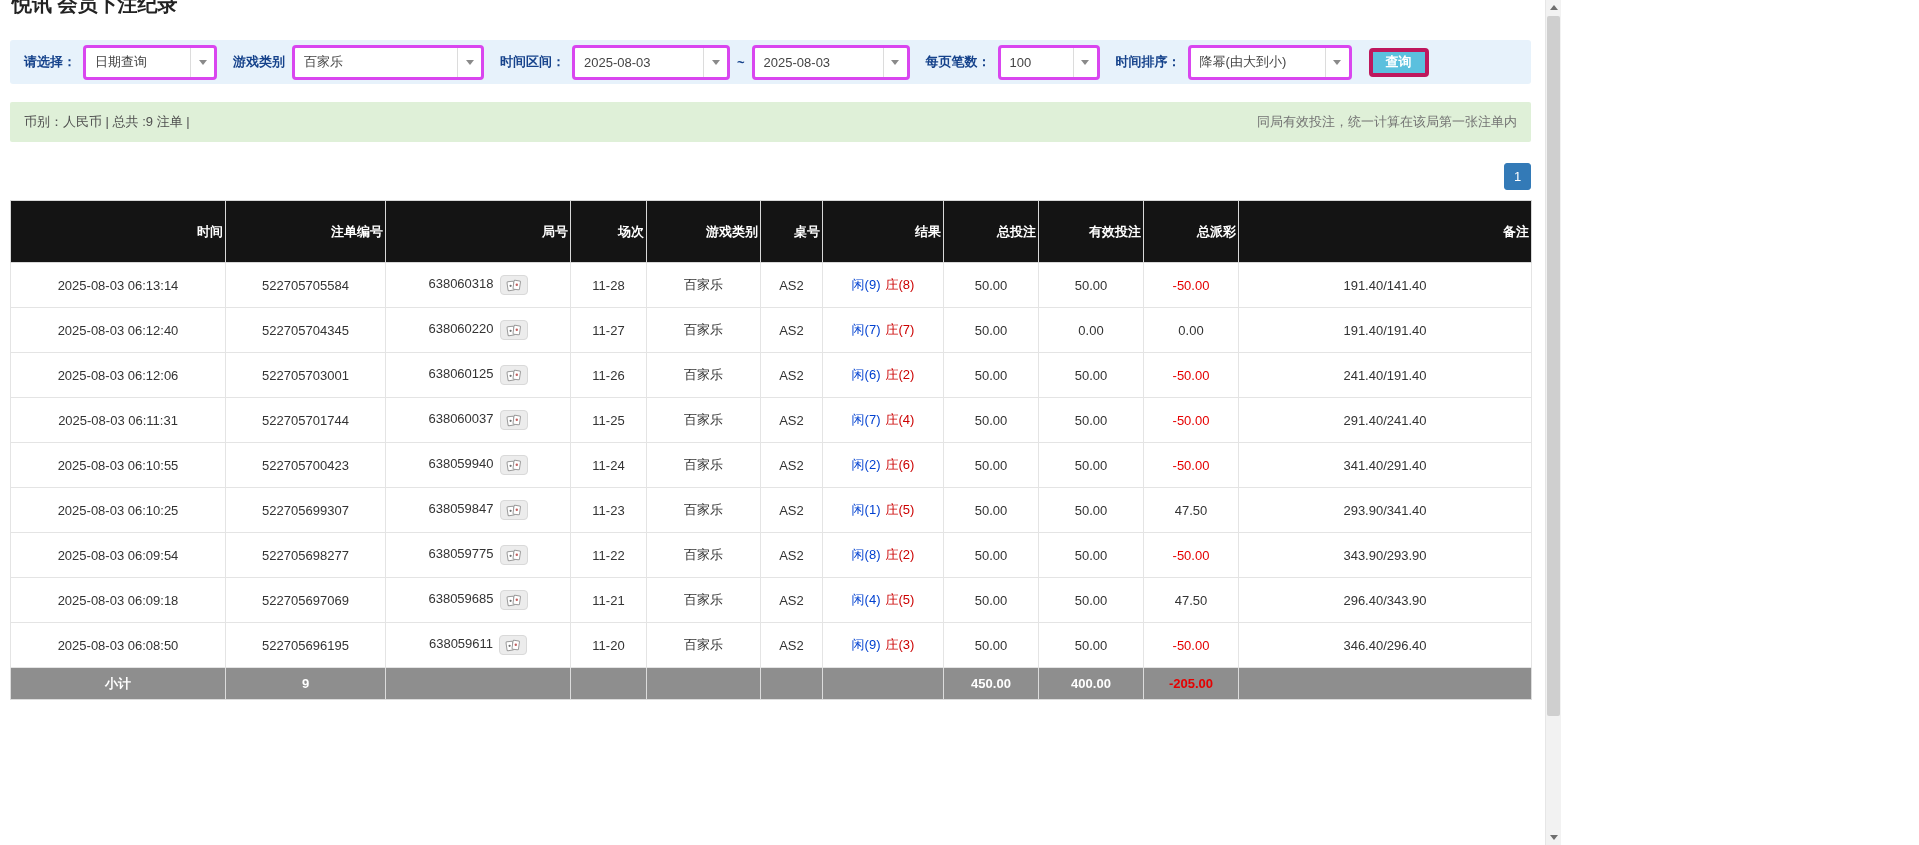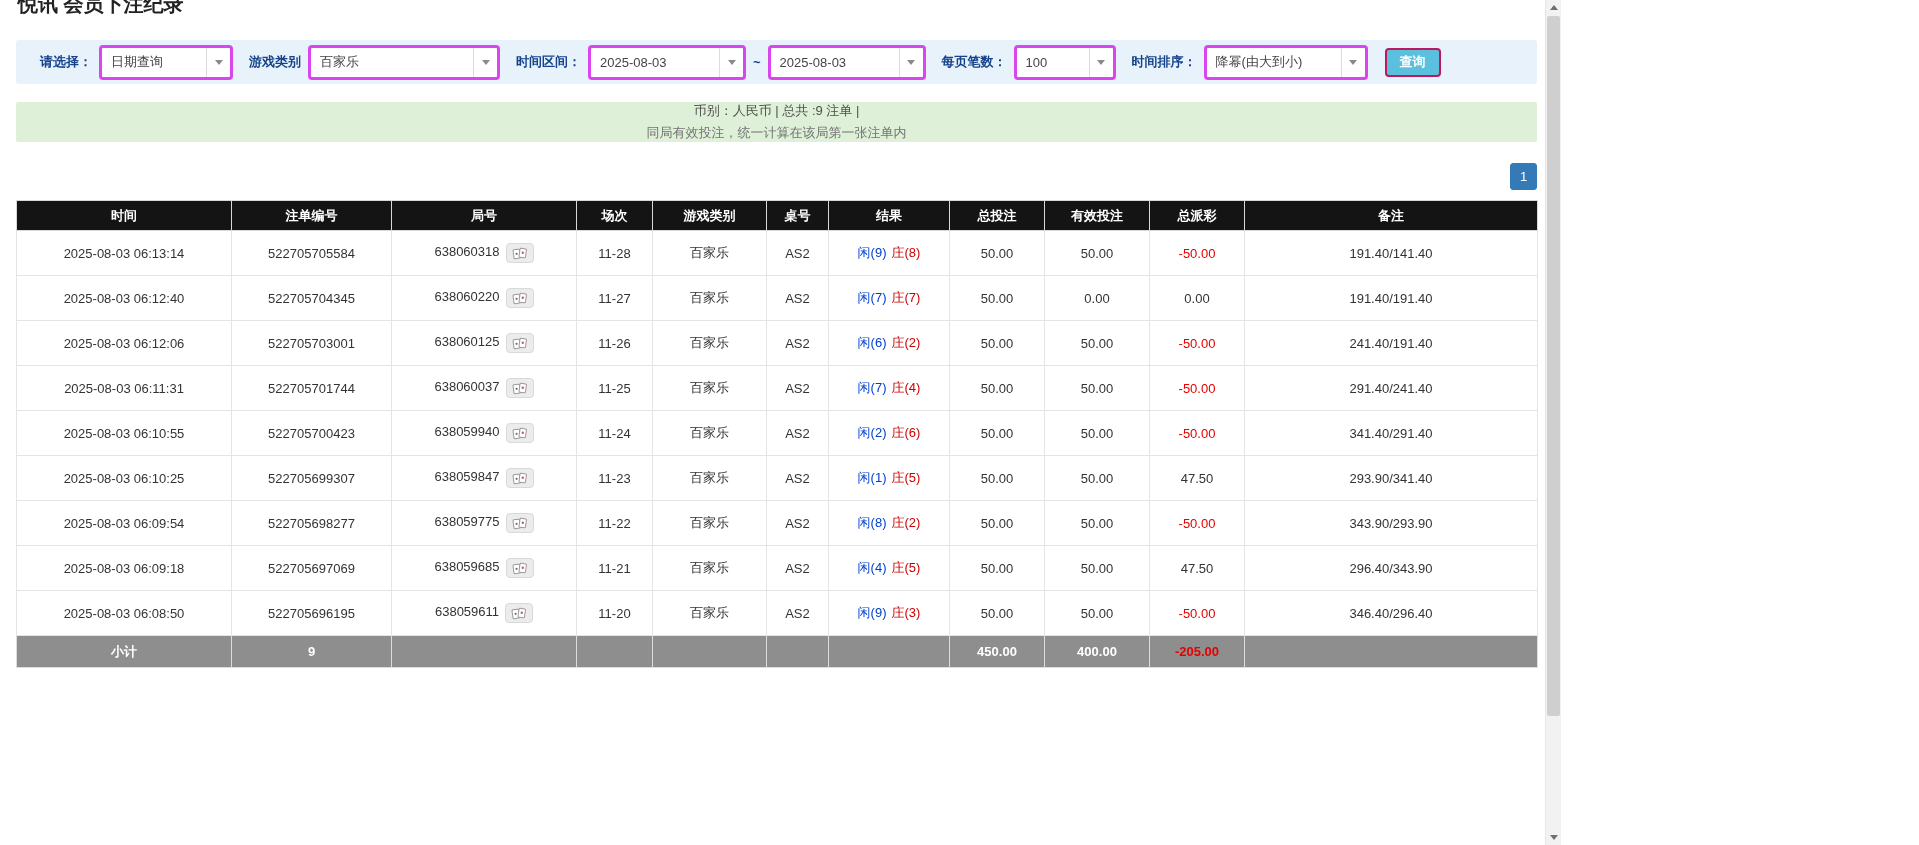--- a/index.html
+++ b/index.html
@@ -1,69 +1,69 @@
 <!DOCTYPE html>
 <html><head>
 <meta charset="utf-8">
 <style>
   html,body{margin:0;padding:0;}
   body{
     width:1919px;height:845px;position:relative;overflow:hidden;
     background:#ffffff;font-family:"Liberation Sans","DejaVu Sans",sans-serif;
   }
-  .viewport{position:absolute;left:16px;top:0;width:1521px;}
+  .viewport{position:absolute;left:10px;top:0;width:1521px;}
 
   
   .page-title{
     font-size:20px;font-weight:700;color:#222;margin:-7px 0 0 2px;line-height:23px;white-space:nowrap;
   }
 
   
   .filter-bar{
     margin-top:24px;height:44px;background:#e7f2fb;border-radius:3px;
-    display:flex;align-items:center;padding:0 24px;gap:7px;white-space:nowrap;
+    display:flex;align-items:center;padding:0 14px;gap:7px;white-space:nowrap;
   }
   .flabel{color:#15428b;font-size:13px;font-weight:700;}
   .ml{margin-left:9px;}
   .dd{
     height:29px;background:#fff;border:3px solid #d946ef;border-radius:4px;
     display:flex;align-items:center;font-size:13px;color:#444;cursor:pointer;overflow:hidden;
   }
   .dd .dd-value{flex:1;padding:0 6px 0 9px;text-align:left;overflow:hidden;}
   .dd .dd-arrow{width:23px;align-self:stretch;display:flex;align-items:center;justify-content:center;border-left:1px solid #dcdcdc;}
   .dd .dd-arrow::after{content:"";border-left:4px solid transparent;border-right:4px solid transparent;border-top:5px solid #8a8a8a;}
   .w-query{width:128px}.w-game{width:186px}.w-date{width:152px}.w-size{width:96px}.w-sort{width:158px}
   .tilde{color:#15428b;font-size:13px;font-weight:700;}
   .search-btn{
-    height:29px;margin-left:10px;padding:0 13px;background:#5bc0de;border:2px solid #be185d;
+    height:29px;margin-left:10px;padding:0 13px;background:#5bc0de;border:4px solid #be185d;
     border-radius:4px;color:#fff;font-size:13px;font-weight:700;cursor:pointer;
   }
 
   
   .summary-bar{
     margin-top:18px;height:40px;background:#dff0d8;border-radius:2px;
-    display:flex;align-items:center;justify-content:space-between;padding:0 14px;font-size:13px;flex-direction:column;
+    display:flex;align-items:center;justify-content:space-between;padding:0 14px;font-size:13px;
   }
   .summary-left{color:#4f4f4f;}
   .summary-right{color:#737373;}
 
   
   .pagination{margin-top:21px;display:flex;justify-content:flex-end;}
   .page-btn{
     min-width:27px;height:27px;background:#337ab7;border:1px solid #337ab7;border-radius:3px;
     color:#fff;font-size:13px;cursor:pointer;
   }
 
   
   .records{
     margin-top:10px;width:1521px;border-collapse:collapse;table-layout:fixed;
     text-align:center;font-size:13px;
   }
   .records th{
-    background:#141414;color:#fff;height:29px;border:1px solid #d8d8d8;font-weight:700;padding:0 2px;
+    background:#141414;color:#fff;height:29px;border:1px solid #d8d8d8;font-weight:700;padding:16px 2px;text-align:right;
   }
   .records tbody td{background:#fff;height:44px;border:1px solid #e4e4e4;color:#333;padding:0 4px;}
   .records tfoot td{background:#8e8e8e;height:31px;border:1px solid #dcdcdc;color:#fff;font-weight:700;padding:0 4px;}
   .player{color:#0040d0;margin-right:5px;}
   .banker{color:#cc0000;}
   .bet-amount{color:#337ab7;cursor:pointer;}
   .neg{color:#e60000 !important;}
   .cards-btn{
     display:inline-block;margin-left:6px;padding:3px 5px 2px;background:#ececec;
     border:1px solid #d9d9d9;border-radius:4px;vertical-align:middle;cursor:pointer;line-height:0;

